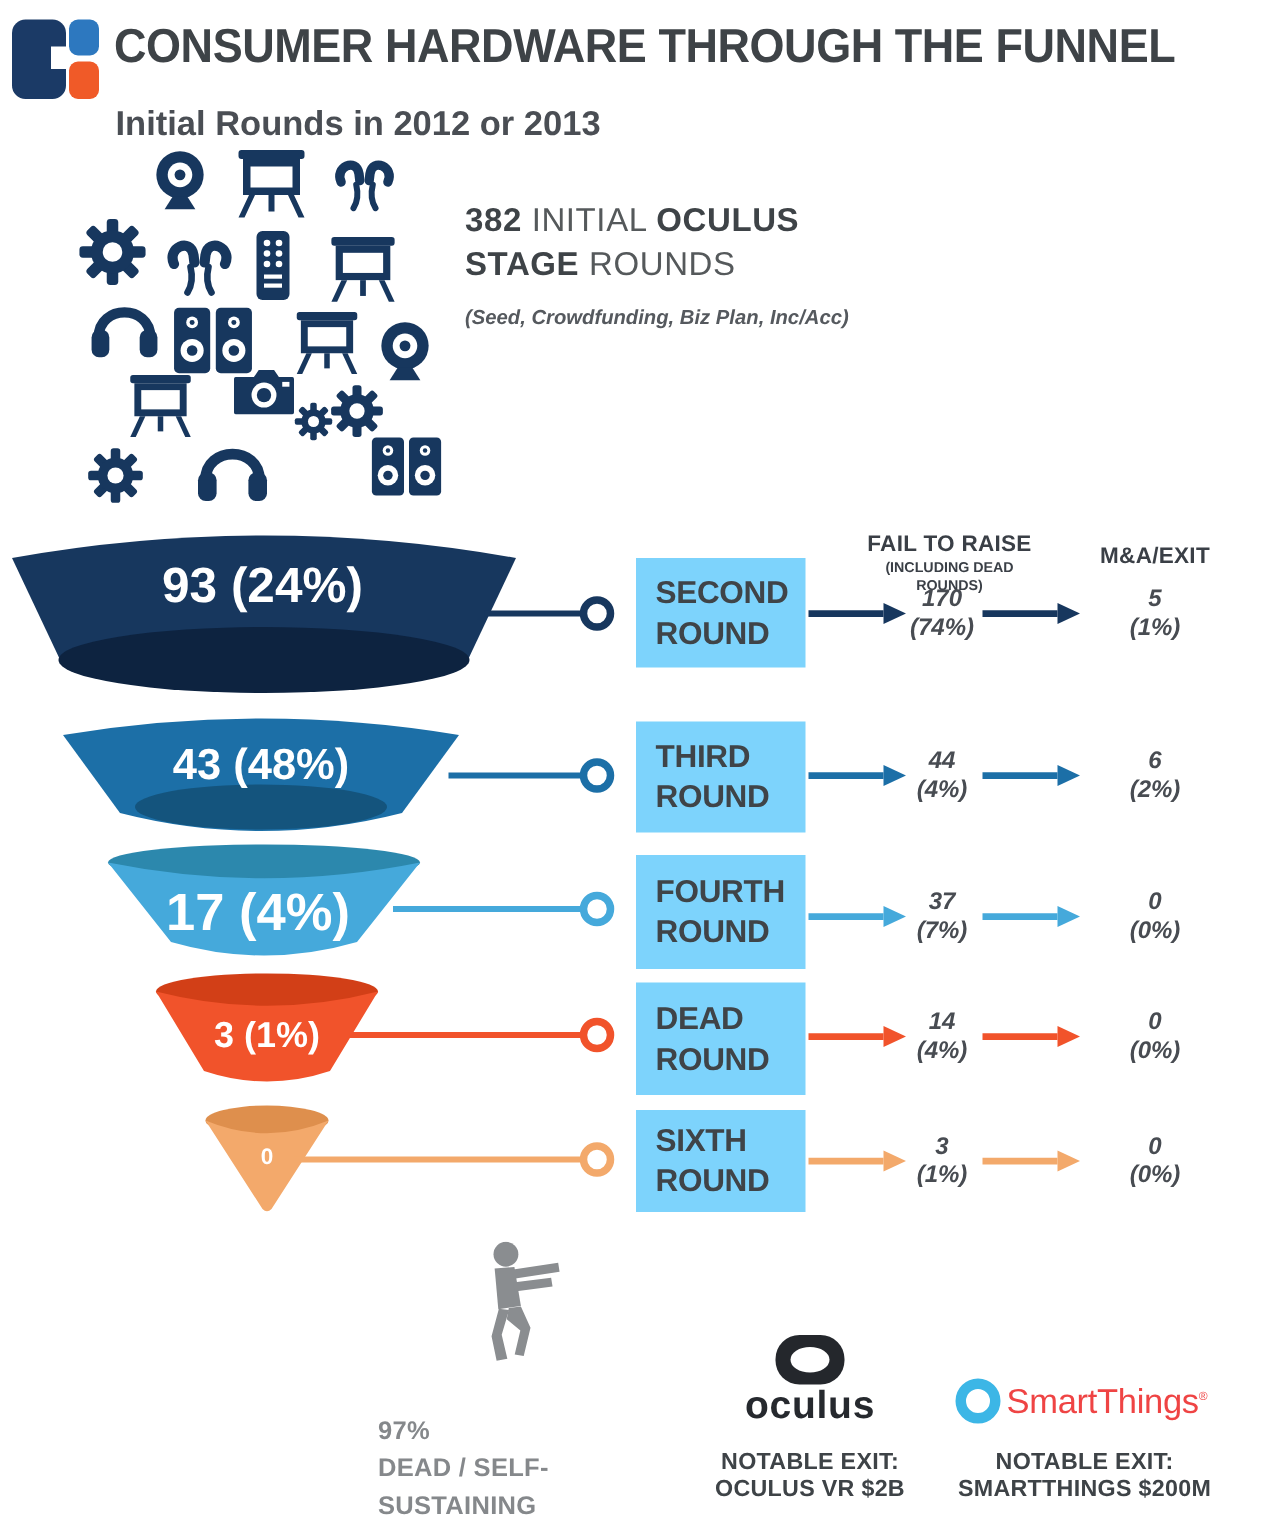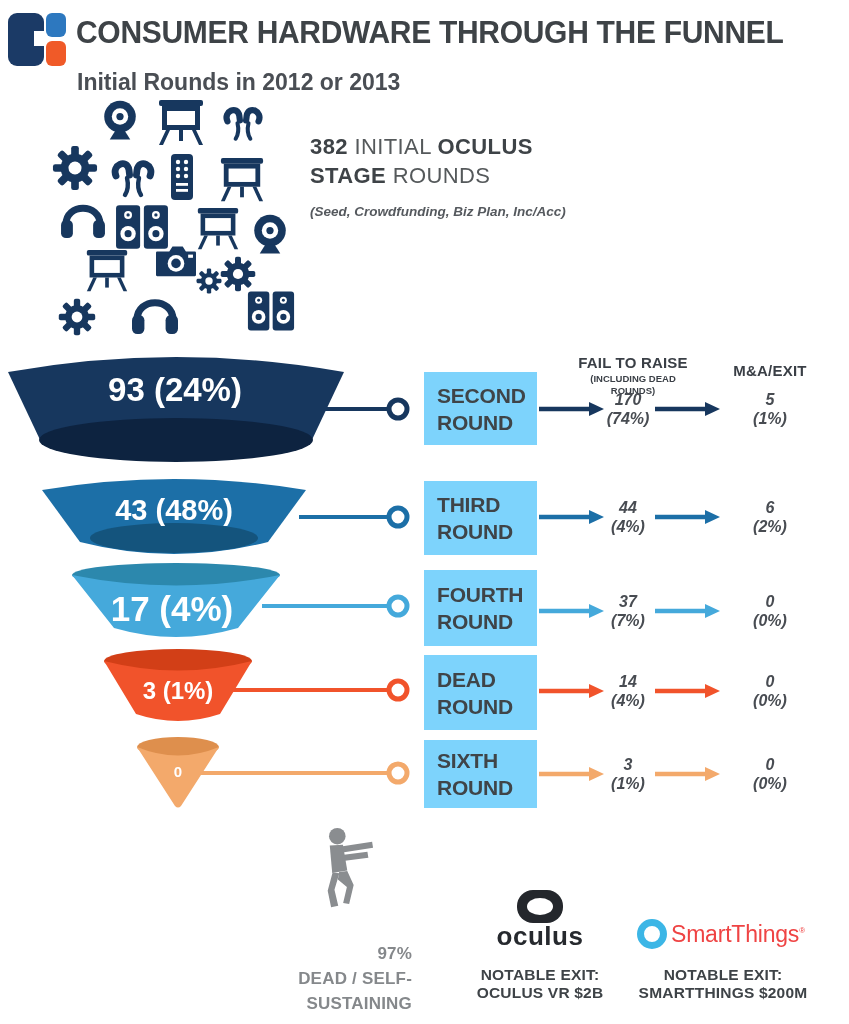--- a/index.html
+++ b/index.html
@@ -23,21 +23,21 @@
   .bowl-label{position:absolute;color:#fff;font-weight:700;text-align:center;}
   .stage-box{
     position:absolute;left:424px;width:113px;background:#7dd3fc;box-sizing:border-box;
     display:flex;flex-direction:column;justify-content:center;padding-left:13px;
     font-weight:700;color:#3F4448;font-size:21px;line-height:27px;letter-spacing:-0.2px;
   }
   .val{
     position:absolute;width:96px;text-align:center;font-style:italic;font-weight:700;
     font-size:16px;line-height:19px;color:#484C52;
   }
-  .dead-text{position:absolute;left:252px;top:941px;width:160px;text-align:right;
+  .dead-text{position:absolute;left:252px;top:941px;width:160px;text-align:left;
     font-weight:700;font-size:17px;line-height:25px;color:#85888B;letter-spacing:0.2px;}
   .exit-text{position:absolute;text-align:center;font-weight:700;font-size:15.5px;line-height:18px;color:#3E4347;letter-spacing:0.2px;}
   .oculus-word{position:absolute;left:494px;top:921px;width:92px;text-align:center;
     font-weight:700;font-size:26px;color:#26292E;letter-spacing:0.5px;}
   .st-word{position:absolute;left:671px;top:921px;font-weight:400;font-size:23px;color:#ef4444;letter-spacing:-0.2px;}
   .st-word sup{font-size:8px;vertical-align:super;}
   svg{display:block;}
 </style>
 </head>
 <body>

